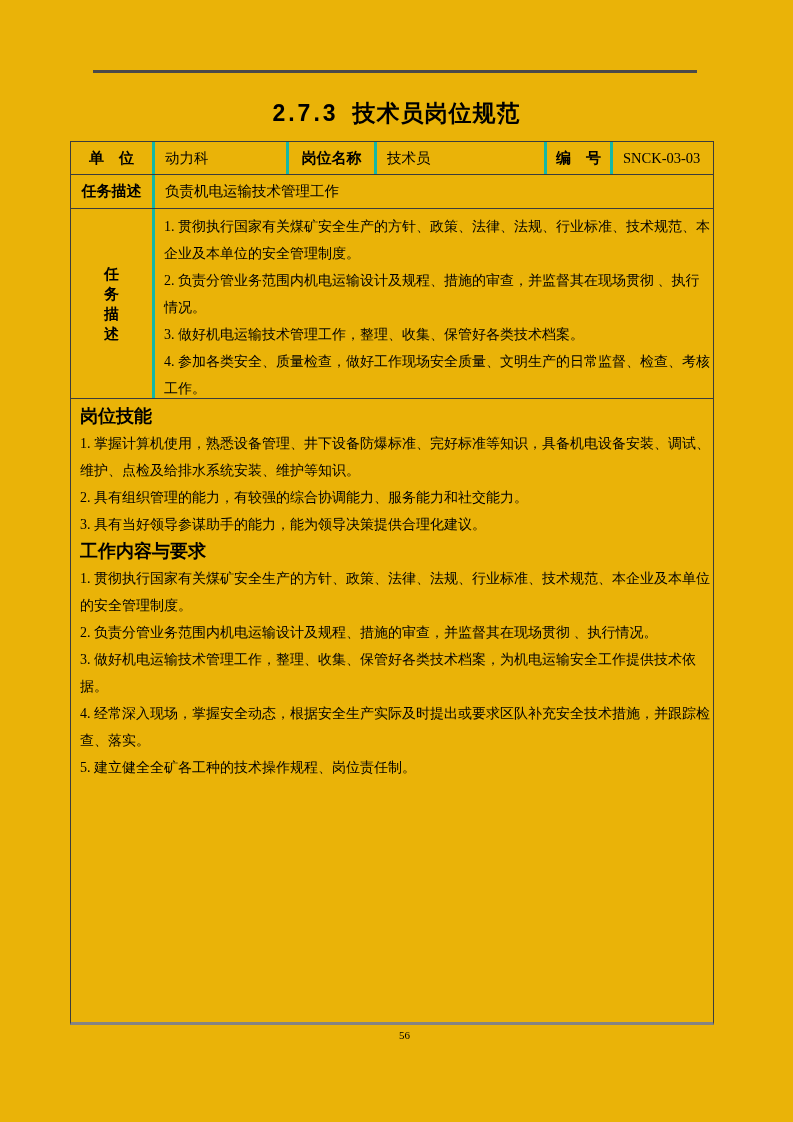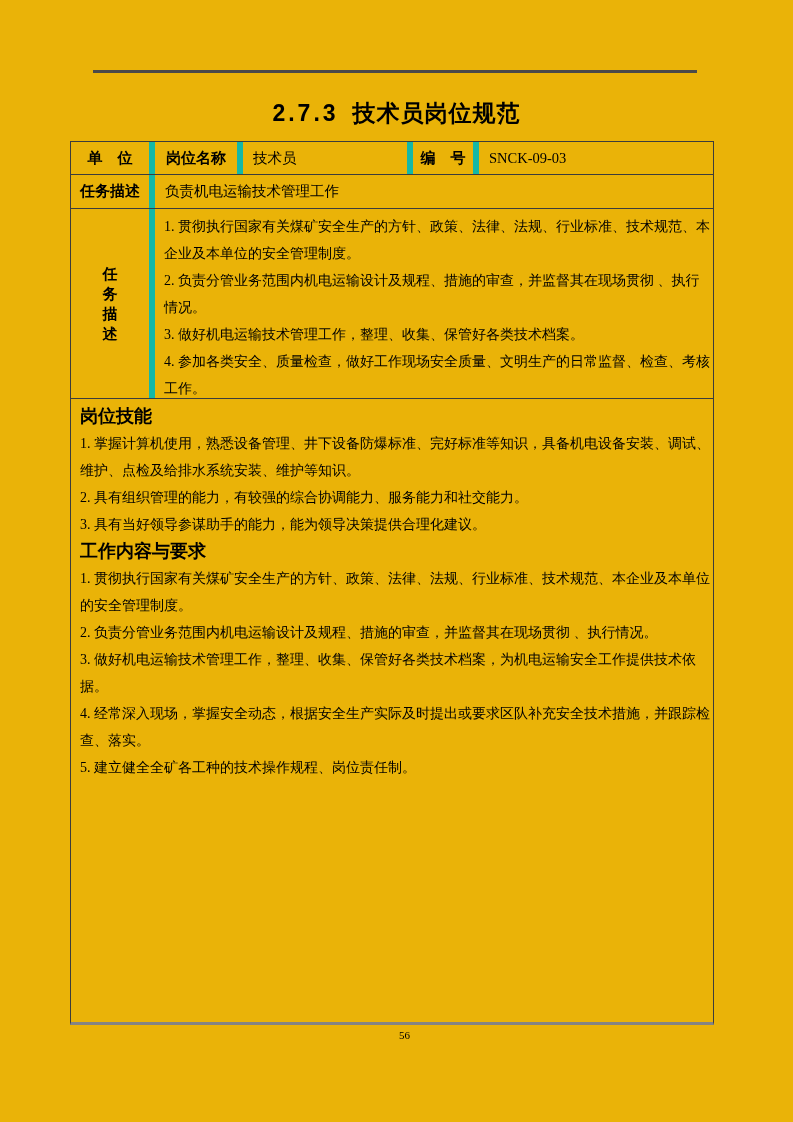--- a/index.html
+++ b/index.html
@@ -23,21 +23,21 @@
   .sheet-table {
     position:absolute; left:70px; top:141px; width:644px; height:884px;
     display:flex; flex-direction:column;
     border:1px solid #3c3c3c; border-bottom:3px solid #848484;
   }
   .trow { display:flex; border-bottom:1px solid #3c3c3c; }
   .trow.last { border-bottom:none; flex:1; }
   .r1 { height:33px; }
   .r2 { height:34px; }
   .r3 { height:190px; }
-  .tcell { border-right:6px solid #14b8a6; overflow:hidden; }
+  .tcell { border-right:3px solid #14b8a6; overflow:hidden; }
   .tcell.cell-last { border-right:none; }
 
   .label-cell {
     display:flex; align-items:center; justify-content:center;
     font-family:"Liberation Sans", sans-serif; font-weight:bold; font-size:15px;
   }
   .value-cell {
     display:flex; align-items:center; padding-left:10px;
     font-size:14.5px;
   }
@@ -76,24 +76,25 @@
   <div class="header-rule"></div>
 
   <div class="doc-title">
     <span class="num">2.7.3</span><span class="txt">技术员岗位规范</span>
   </div>
 
   <div class="sheet-table">
 
     <div class="trow r1">
       <div class="tcell label-cell w-unit-l">单　位</div>
+      <div class="tcell value-cell w-unit-v">动力科</div>
       <div class="tcell label-cell w-pos-l">岗位名称</div>
       <div class="tcell value-cell w-pos-v">技术员</div>
       <div class="tcell label-cell w-code-l">编　号</div>
-      <div class="tcell value-cell w-code-v cell-last">SNCK-09-03</div>
+      <div class="tcell value-cell w-code-v cell-last">SNCK-03-03</div>
     </div>
 
     <div class="trow r2">
       <div class="tcell label-cell w-label">任务描述</div>
       <div class="tcell value-cell w-rest cell-last">负责机电运输技术管理工作</div>
     </div>
 
     <div class="trow r3">
       <div class="tcell vlabel-cell w-label">
         <span class="vlabel">任务描述</span>

